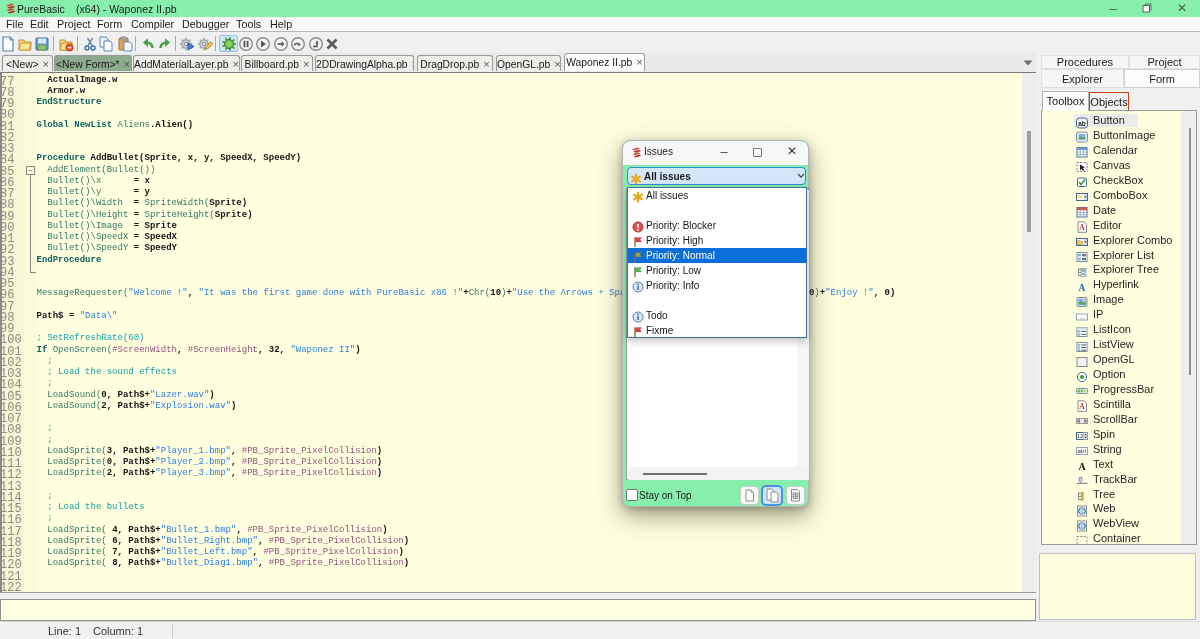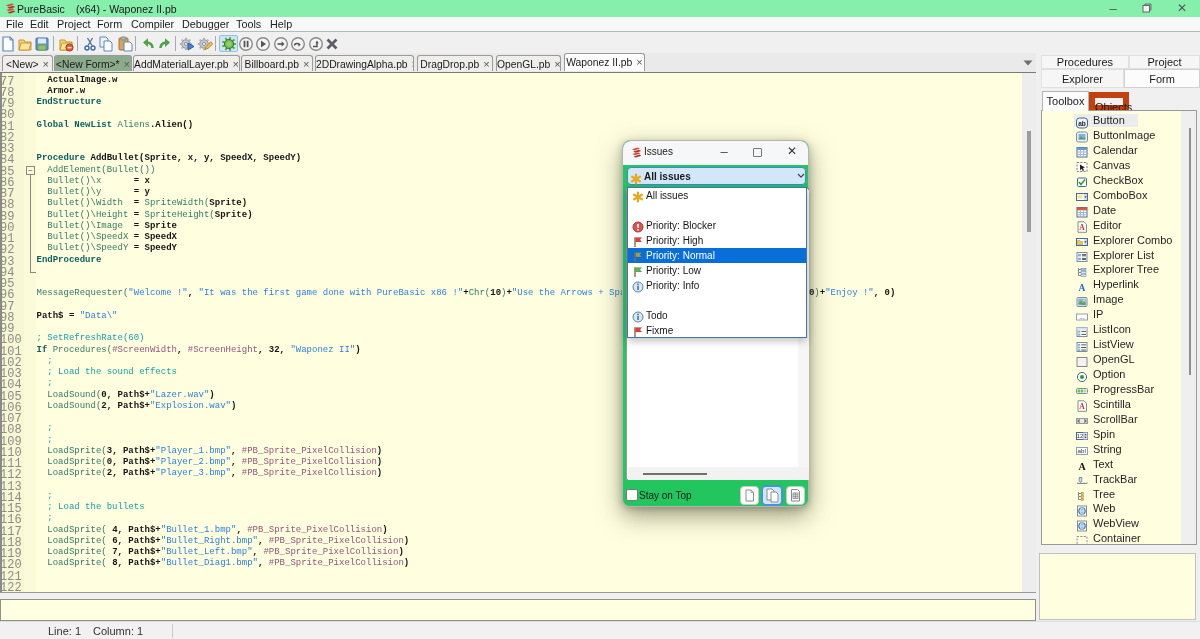--- a/index.html
+++ b/index.html
@@ -264,21 +264,21 @@
 <div class="cl">  <i class="f">Bullet()\SpeedX</i> = SpeedX</div>
 <div class="cl">  <i class="f">Bullet()\SpeedY</i> = SpeedY</div>
 <div class="cl"><i class="k">EndProcedure</i></div>
 <div class="cl"></div>
 <div class="cl"></div>
 <div class="cl"><i class="f">MessageRequester(</i><i class="s">"Welcome !"</i>, <i class="s">"It was the first game done with PureBasic x86 !"</i>+<i class="f">Chr(</i>10<i class="f">)</i>+<i class="s">"Use the Arrows + Space keys to control the ship"</i>+<i class="f">Chr(</i>10<i class="f">)</i>+<i class="s">"Enjoy !"</i>, 0)</div>
 <div class="cl"></div>
 <div class="cl">Path$ = <i class="s">"Data\"</i></div>
 <div class="cl"></div>
 <div class="cl"><i class="c">; SetRefreshRate(60)</i></div>
-<div class="cl"><i class="k">If</i> <i class="f">Procedures(</i><i class="n">#ScreenWidth</i>, <i class="n">#ScreenHeight</i>, 32, <i class="s">"Waponez II"</i>)</div>
+<div class="cl"><i class="k">If</i> <i class="f">OpenScreen(</i><i class="n">#ScreenWidth</i>, <i class="n">#ScreenHeight</i>, 32, <i class="s">"Waponez II"</i>)</div>
 <div class="cl">  <i class="c">;</i></div>
 <div class="cl">  <i class="c">; Load the sound effects</i></div>
 <div class="cl">  <i class="c">;</i></div>
 <div class="cl">  <i class="f">LoadSound(</i>0, Path$+<i class="s">"Lazer.wav"</i>)</div>
 <div class="cl">  <i class="f">LoadSound(</i>2, Path$+<i class="s">"Explosion.wav"</i>)</div>
 <div class="cl"></div>
 <div class="cl">  <i class="c">;</i></div>
 <div class="cl">  <i class="c">;</i></div>
 <div class="cl">  <i class="f">LoadSprite(</i>3, Path$+<i class="s">"Player_1.bmp"</i>, <i class="n">#PB_Sprite_PixelCollision</i>)</div>
 <div class="cl">  <i class="f">LoadSprite(</i>0, Path$+<i class="s">"Player_2.bmp"</i>, <i class="n">#PB_Sprite_PixelCollision</i>)</div>
@@ -304,21 +304,21 @@
  <span class="abs" style="left:93px;top:3px;font-size:11px;color:#333">Column: 1</span>
  <div class="abs" style="left:172px;top:2px;width:1px;height:14px;background:#cccccc"></div>
 </div>
 
 <div class="abs" style="left:1036px;top:50px;width:164px;height:571px;background:#f0f0f0">
  <div class="rtab" style="left:5px;top:5px;width:88px;height:14px;line-height:13px">Procedures</div>
  <div class="rtab" style="left:93px;top:5px;width:71px;height:14px;line-height:13px">Project</div>
  <div class="rtab" style="left:5px;top:19px;width:83px;height:19px;line-height:18px">Explorer</div>
  <div class="rtab" style="left:88px;top:19px;width:76px;height:19px;line-height:18px;background:#fcfcfc;border-color:#d0d0d0">Form</div>
  <div class="rtab" style="left:6px;top:41px;width:47px;height:20px;line-height:19px;background:#fcfcfc;border:1px solid #b5b5b5;border-bottom:none;z-index:2">Toolbox</div>
- <div class="rtab" style="left:53px;top:42px;width:40px;height:19px;line-height:18px;background:#f1f1f1;border:6px solid #c2410c">Objects</div>
+ <div class="rtab" style="left:53px;top:42px;width:40px;height:19px;line-height:18px;background:#f1f1f1;border:1px solid #c2410c">Objects</div>
 
  <div class="abs" style="left:5px;top:60px;width:156px;height:435px;background:#ffffe0;border:1px solid #9a9a9a;overflow:hidden">
 <div style="position:absolute;left:32px;top:3.0px;width:64px;height:13px;background:#ececec"></div>
       <div class="tbxi" style="top:3.5px"><svg width="12" height="12" viewBox="0 0 12 12">
           <rect x="0.5" y="1" width="11" height="10" rx="3" fill="#eef3f8" stroke="#44688e"></rect>
           <text x="6" y="8.6" font-size="6.5" font-weight="bold" text-anchor="middle" fill="#222" font-family="Liberation Sans">ab</text>
         </svg></div>
       <div class="tbxt" style="top:3.0px">Button</div>
 <div class="tbxi" style="top:18.4px"><svg width="12" height="12" viewBox="0 0 12 12">
           <rect x="0.5" y="1" width="11" height="10" rx="2" fill="#eef3f8" stroke="#7a8ea0"></rect>
@@ -525,21 +525,21 @@
           <rect x="1" y="1.5" width="10" height="9" fill="none" stroke="#888" stroke-dasharray="2 1.4"></rect>
         </svg></div>
       <div class="tbxt" style="top:421.3px">Container</div>
   <div style="position:absolute;left:139px;top:0;width:16px;height:435px;background:#efefef"></div>
   <div style="position:absolute;left:147px;top:17px;width:2px;height:247px;background:#8f8f8f"></div>
  </div>
 
  <div class="abs" style="left:3px;top:503px;width:157px;height:67px;background:#ffffe0;border:1px solid #c0c0c0"></div>
 </div>
 
-<div class="abs" style="left:622px;top:140px;width:187px;height:367px;background:#22c55e;border:1px solid #b5b5b5;border-radius:8px;box-shadow:0 9px 24px rgba(60,60,35,.5),0 2px 7px rgba(60,60,40,.3);z-index:10">
+<div class="abs" style="left:622px;top:140px;width:187px;height:367px;background:#86efac;border:1px solid #b5b5b5;border-radius:8px;box-shadow:0 9px 24px rgba(60,60,35,.5),0 2px 7px rgba(60,60,40,.3);z-index:10">
  <div class="abs" style="left:0;top:0;width:100%;height:24px;background:#f6f7f9;border-radius:8px 8px 0 0"></div>
  <svg class="abs" style="left:8px;top:6px" width="11" height="11" viewBox="0 0 11 11">
   <path d="M1 2.2 6.8 0.4 9 1.6 3.4 3.4z" fill="#d84a3a"></path>
   <path d="M2.2 4.6 8 2.8l2.2 1.2-5.6 1.8z" fill="#b03226"></path>
   <path d="M1.4 7 7.2 5.2l2.2 1.2L3.8 8.2z" fill="#d84a3a"></path>
   <path d="M2.6 9.4 8.4 7.6l2 1.1-5.6 1.8z" fill="#b03226"></path>
  </svg>
  <span class="abs" style="left:21px;top:5px;font-size:10px;color:#1a1a1a">Issues</span>
  <span class="abs" style="left:94px;top:3px;width:14px;color:#444;font-size:13px;text-align:center">–</span>
  <div class="abs" style="left:130px;top:6.5px;width:9px;height:9px;border:1px solid #777;border-radius:1px"></div>

